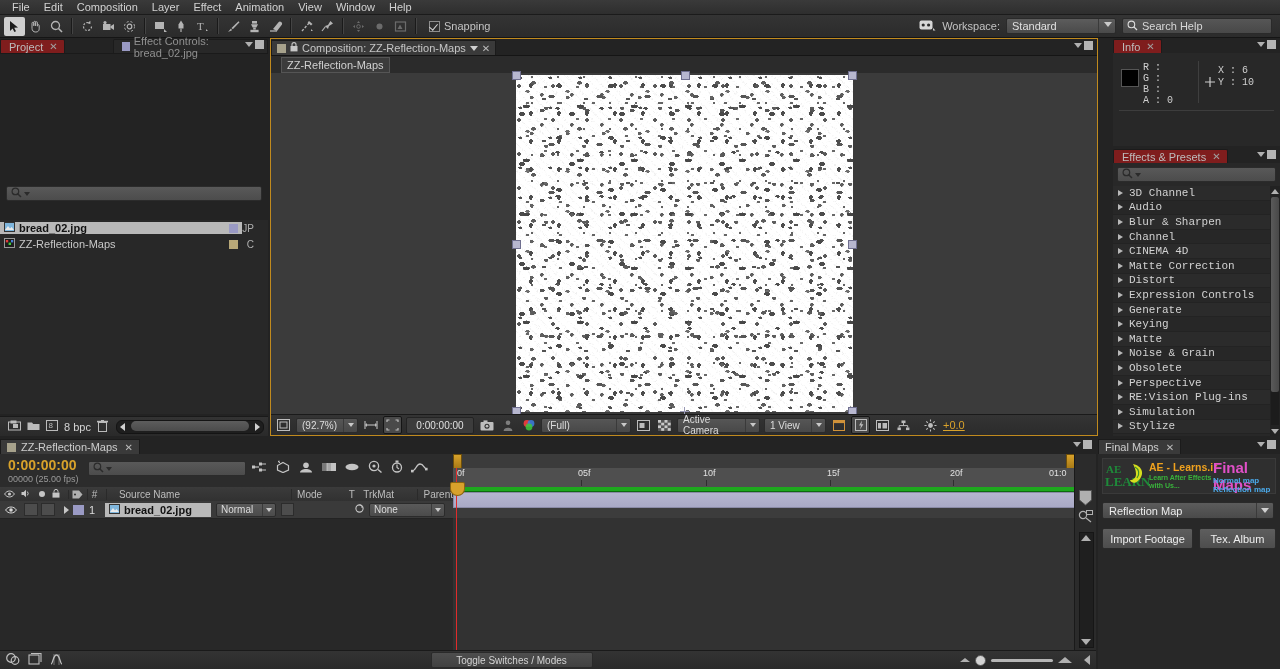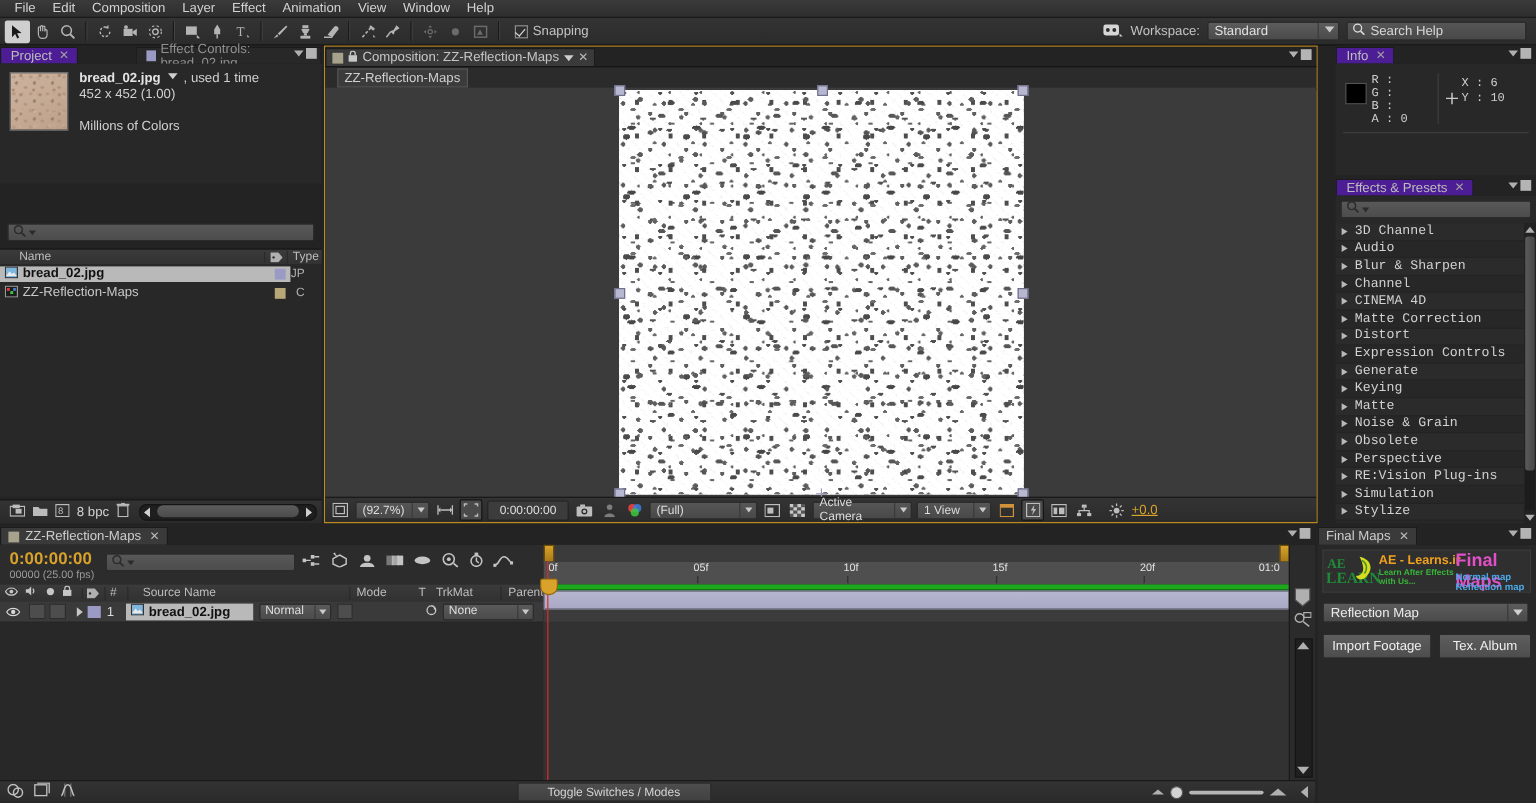--- a/index.html
+++ b/index.html
@@ -56,21 +56,21 @@
 
   
   .panel{position:absolute;background:#232323;box-sizing:border-box;}
   .panel-tabbar{
     height:15px;background:#232323;display:flex;align-items:flex-end;
     border-bottom:1px solid #1a1a1a;position:relative;
   }
   .ptab{
     height:14px;display:flex;align-items:center;gap:4px;
     padding:0 6px 0 8px;font-size:11px;color:#bdbdbd;
-    background:#4c1d95;border:1px solid #1b1b1b;border-bottom:none;
+    background:#7f1d1d;border:1px solid #1b1b1b;border-bottom:none;
     border-top-left-radius:2px;border-top-right-radius:2px;
     box-sizing:border-box;
   }
   .ptab.inactive{background:#282828;color:#909090;margin-left:48px;}
   .ptab .x{font-size:10px;color:#a0a0a0;margin-left:2px;}
   .panel-menu{
     position:absolute;right:4px;top:2px;display:flex;align-items:center;gap:2px;
   }
   .panel-menu .tri{border-left:4px solid transparent;border-right:4px solid transparent;
     border-top:5px solid #b0b0b0;}
@@ -484,54 +484,32 @@
       <div class="ptab inactive">
         <span style="width:9px;height:9px;background:#9a9ac4;display:inline-block"></span>
         <span>Effect Controls: bread_02.jpg</span>
       </div>
       <div class="panel-menu">
         <span class="tri"></span>
         <span class="sq"></span>
       </div>
     </div>
 
-    <div class="proj-head">
-      <div class="proj-thumb"></div>
-      <div class="proj-meta">
-        <div>
-          <span class="proj-name">bread_02.jpg</span>
-          <span class="proj-name-arr"></span>
-          <span class="proj-used">, used 1 time</span>
-        </div>
-        <div class="proj-dims">452 x 452 (1.00)</div>
-        <div class="proj-colors">Millions of Colors</div>
-      </div>
-    </div>
 
     <div class="proj-search">
       <span>
         <svg width="11" height="11" viewBox="0 0 11 11">
             <circle cx="4.4" cy="4.4" r="3.3" fill="none" stroke="#2b2b2b" stroke-width="1.2"></circle>
             <line x1="6.9" y1="6.9" x2="10" y2="10" stroke="#2b2b2b" stroke-width="1.4"></line>
           </svg>
       </span>
       <span style="border-left:3.5px solid transparent;border-right:3.5px solid transparent;border-top:4.5px solid #2b2b2b;"></span>
       <span></span>
     </div>
 
-    <div class="colhdr">
-      <span class="c-name">Name</span>
-      <span class="c-tag">
-        <svg width="11" height="9" viewBox="0 0 11 9">
-            <path d="M0.5 0.5 H7 L10.5 4.5 L7 8.5 H0.5 Z" fill="#b0b0b0"></path>
-            <circle cx="3" cy="4.5" r="1" fill="#2b2b2b"></circle>
-          </svg>
-      </span>
-      <span class="c-type">Type</span>
-    </div>
 
     <div class="plist">
       <div class="prow sel">
         <span class="lbl">
           <span>
             <svg width="11" height="10" viewBox="0 0 11 10">
                 <rect x="0.5" y="0.5" width="10" height="9" fill="#7fb6dd" stroke="#333"></rect>
                 <path d="M1 8 L4 4 L6 6.4 L7.6 5 L10 8 Z" fill="#eaeaea"></path>
               </svg>
           </span>

